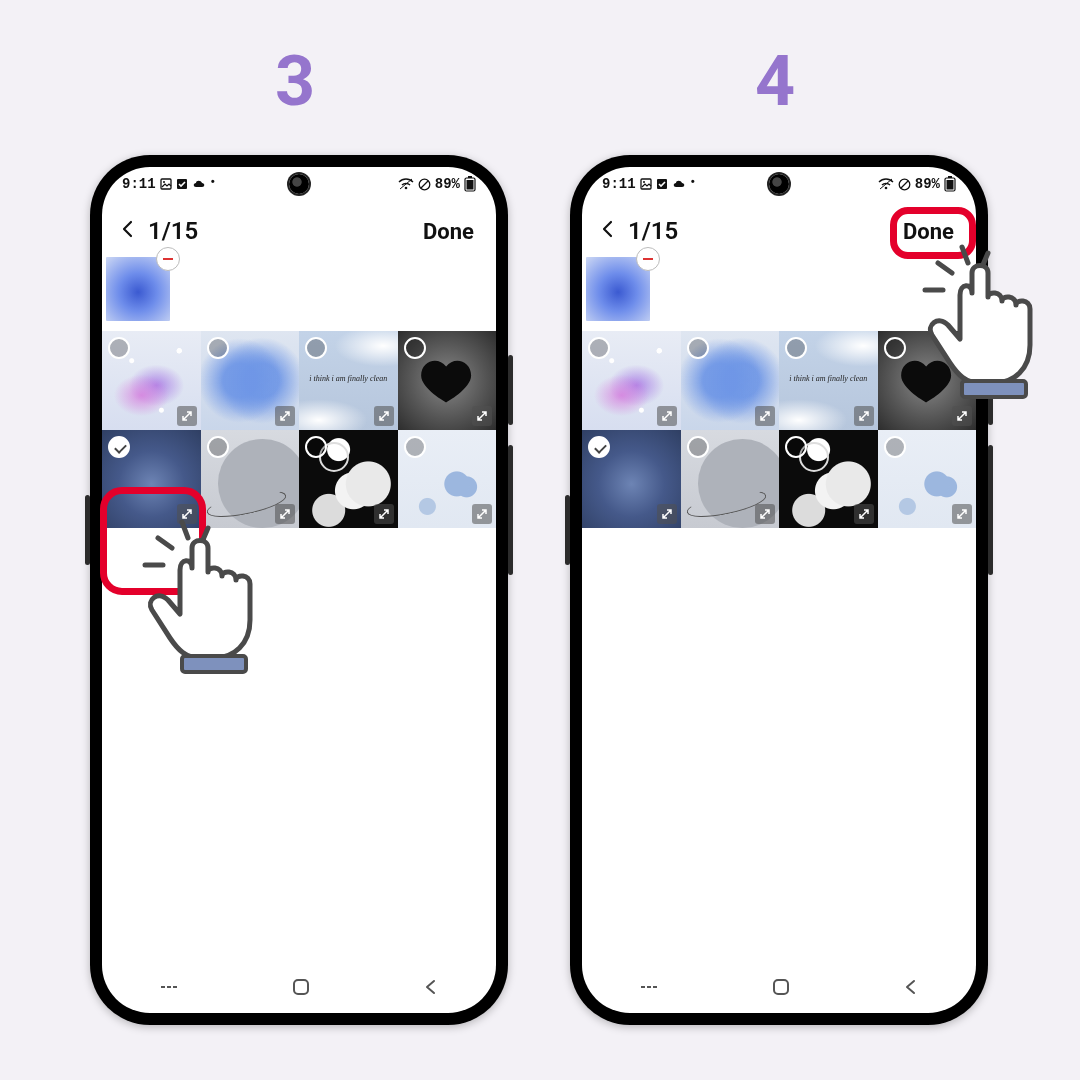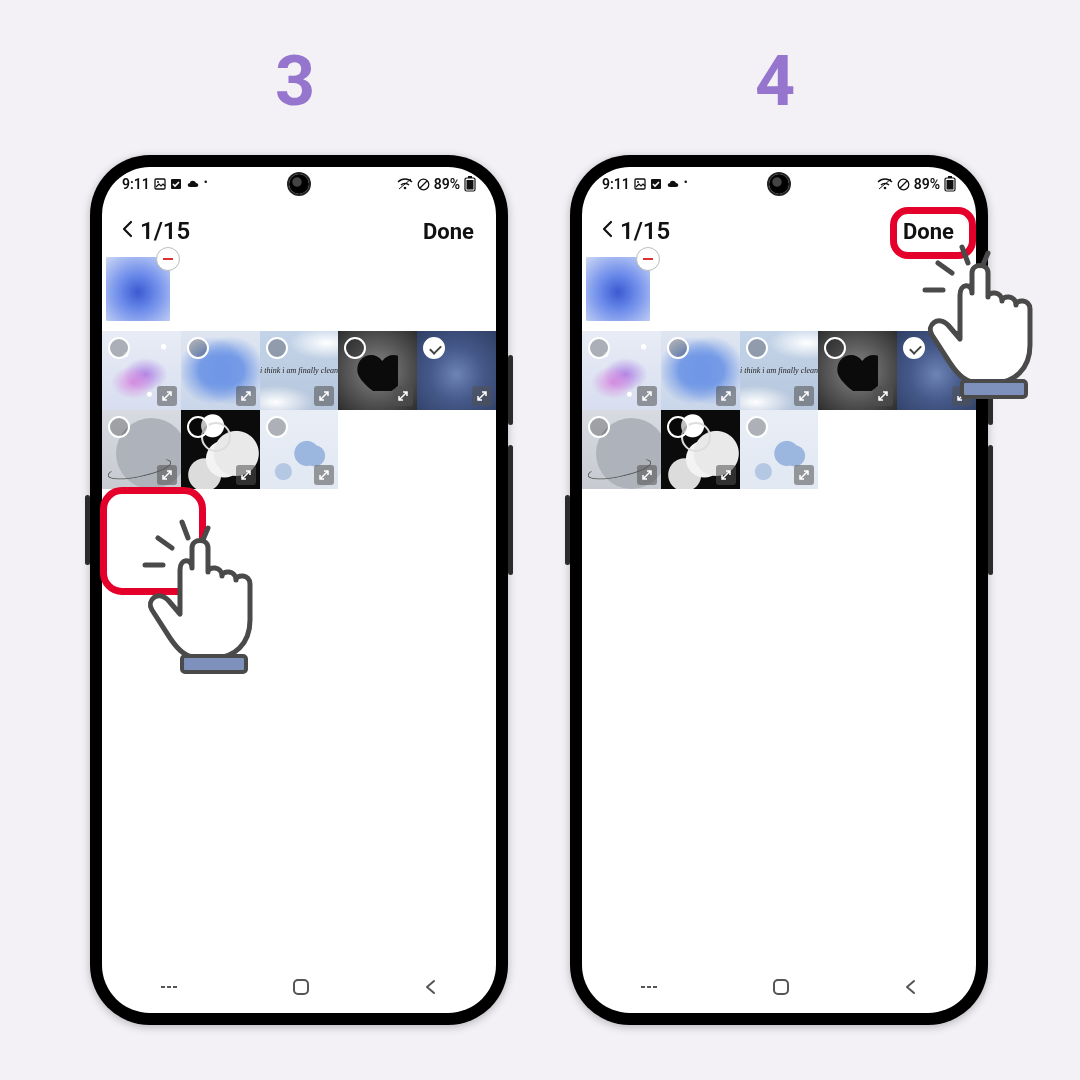--- a/index.html
+++ b/index.html
@@ -32,45 +32,45 @@
   .camera{
     position:absolute;top:7px;left:50%;transform:translateX(-50%);
     width:20px;height:20px;border-radius:50%;
     background:radial-gradient(circle at 40% 40%,#444 0 25%,#000 30%);
     box-shadow:0 0 0 2px #222;
     z-index:5;
   }
   
   .statusbar{
     height:34px;display:flex;align-items:center;justify-content:space-between;
-    padding:0 20px;font-size:14px;font-weight:600;color:#111;
+    padding:0 20px;font-size:14px;font-weight:600;color:#111;font-family:Liberation Mono, monospace;
   }
   .statusbar .left, .statusbar .right{display:flex;align-items:center;gap:4px;}
   .statusbar svg{display:block;}
   
   .app-header{
     display:flex;align-items:center;justify-content:space-between;
     padding:16px 22px 10px 14px;
   }
-  .hdr-left{display:flex;align-items:flex-start;gap:0;}
+  .hdr-left{display:flex;align-items:flex-start;gap:8px;}
   .counter{font-size:24px;font-weight:600;color:#111;}
   .done{font-size:22px;font-weight:700;color:#111;margin-left:12px;}
   
   .sel-row{padding:2px 4px 10px 4px;}
   .sel-thumb{
     width:64px;height:64px;position:relative;border-radius:1px;
     background:radial-gradient(circle at 50% 55%,#3b5ad1 0%,#6e8deb 40%,#cdd8f4 100%);
   }
   .sel-thumb .minus{
     position:absolute;top:-10px;right:-10px;width:22px;height:22px;border-radius:50%;
     background:#fff;border:1px solid #bbb;display:flex;align-items:center;justify-content:center;
   }
   .sel-thumb .minus::before{content:"";width:10px;height:2px;background:#d33;}
   
-  .grid{display:grid;grid-template-columns:repeat(5,1fr);}
+  .grid{display:grid;grid-template-columns:repeat(4,1fr);}
   .tile{
     position:relative;width:100%;padding-top:100%;
     background:#d9dde3;
   }
   .tile .mark{
     position:absolute;top:6px;left:6px;width:22px;height:22px;border-radius:50%;
     background:rgba(0,0,0,.25);border:2px solid #fff;box-sizing:border-box;
   }
   .tile .mark.checked{
     background:#fff;border:2px solid #fff;

